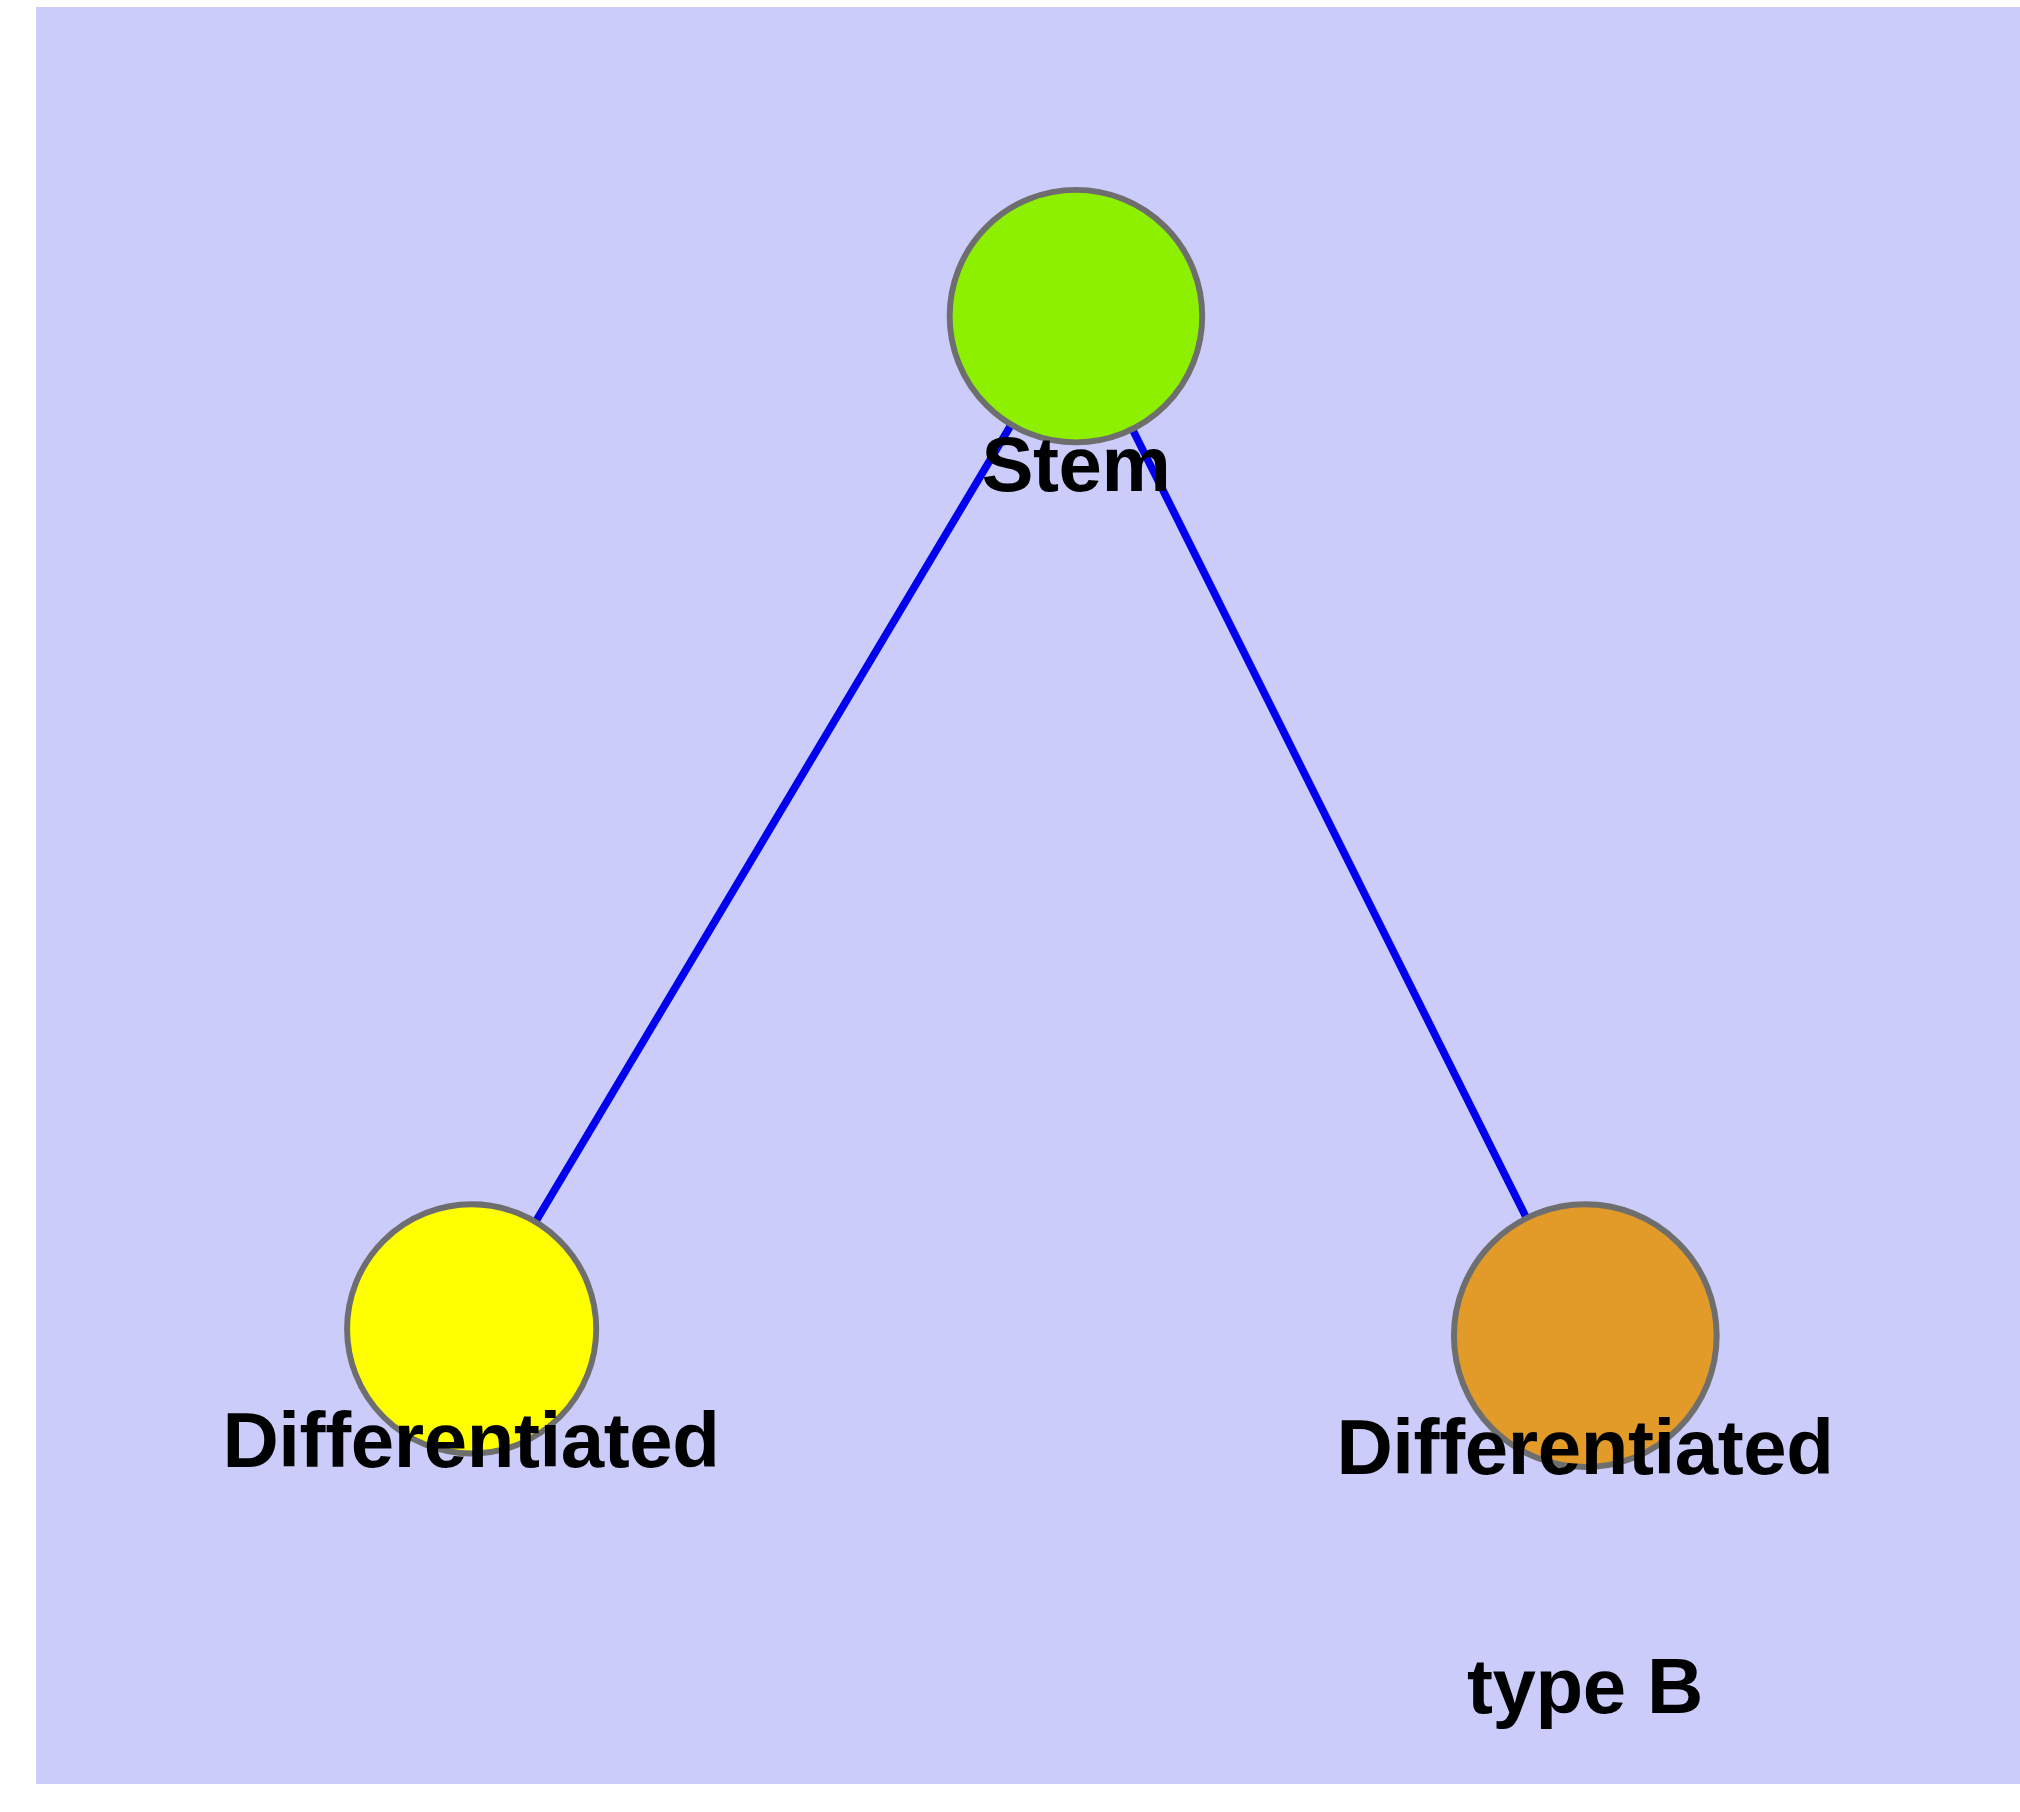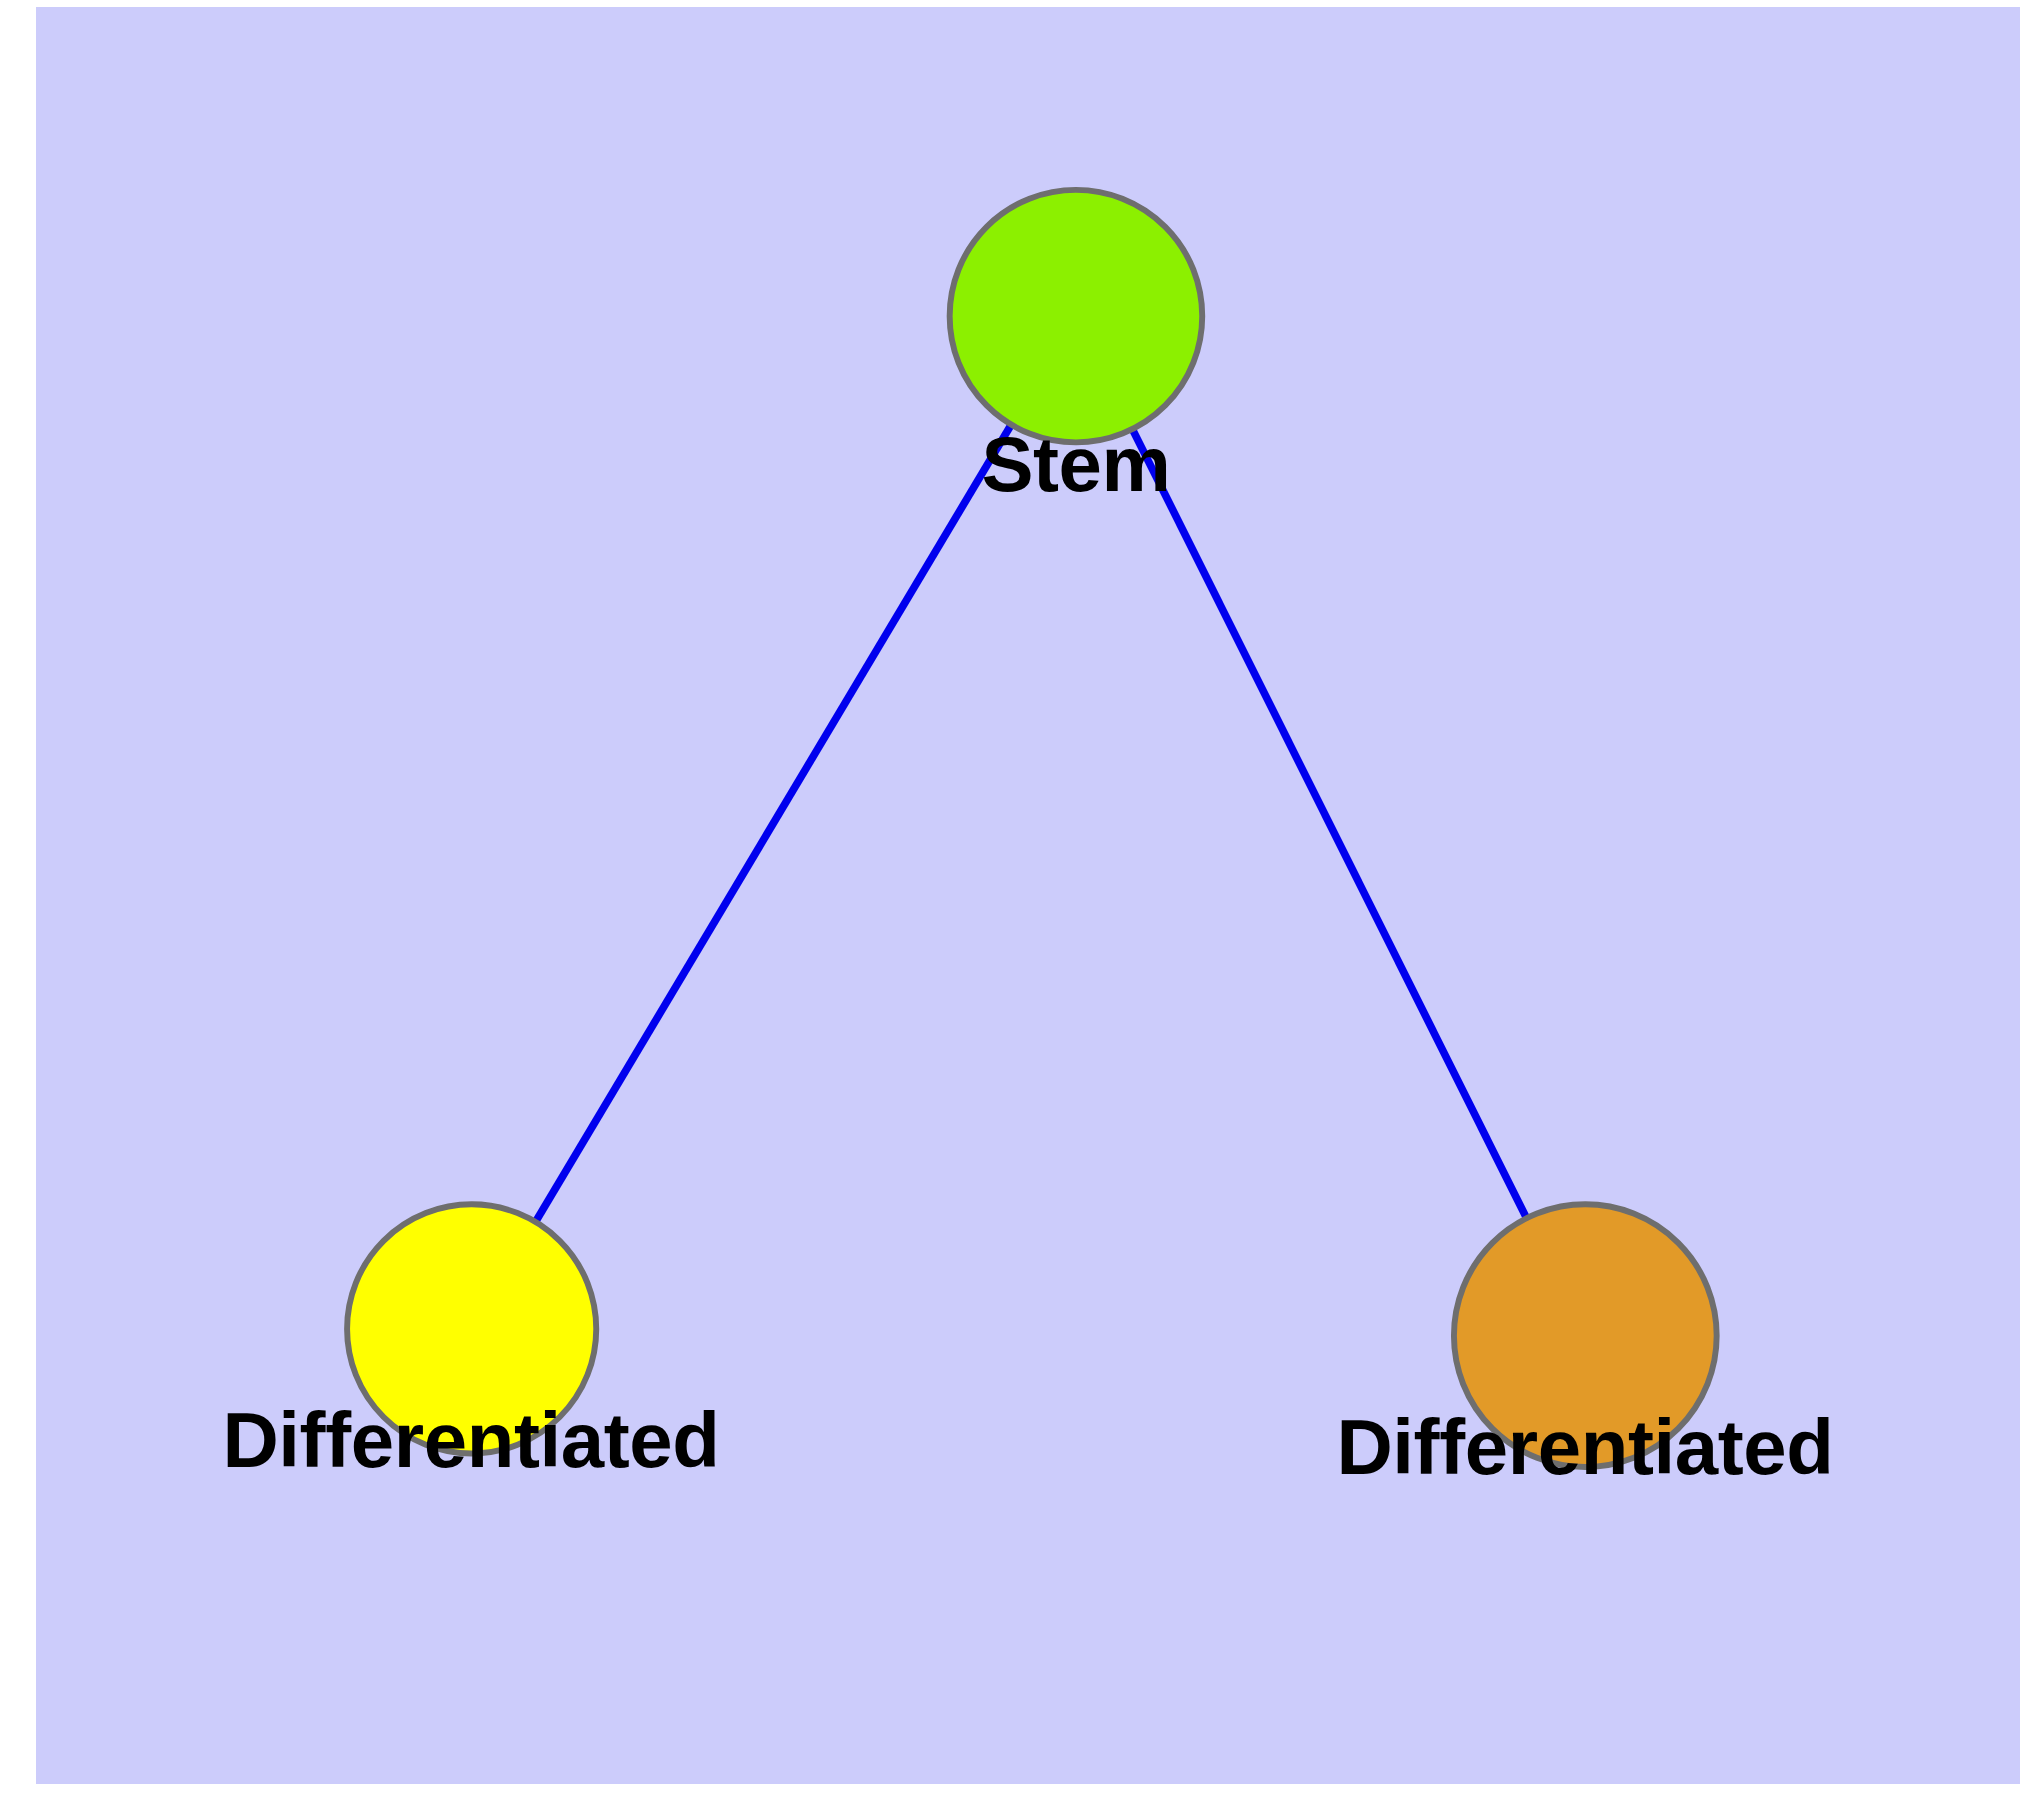--- a/index.html
+++ b/index.html
@@ -84,16 +84,17 @@
   <div class="node-label" id="label-stem">
     <div>Stem</div>
   </div>
 
   <div class="node-label" id="label-a">
     <div>Differentiated</div>
   </div>
 
   <div class="node-label" id="label-b">
     <div>Differentiated</div>
+    <div>type B</div>
   </div>
 
 </div>
 
 
 </body></html>

